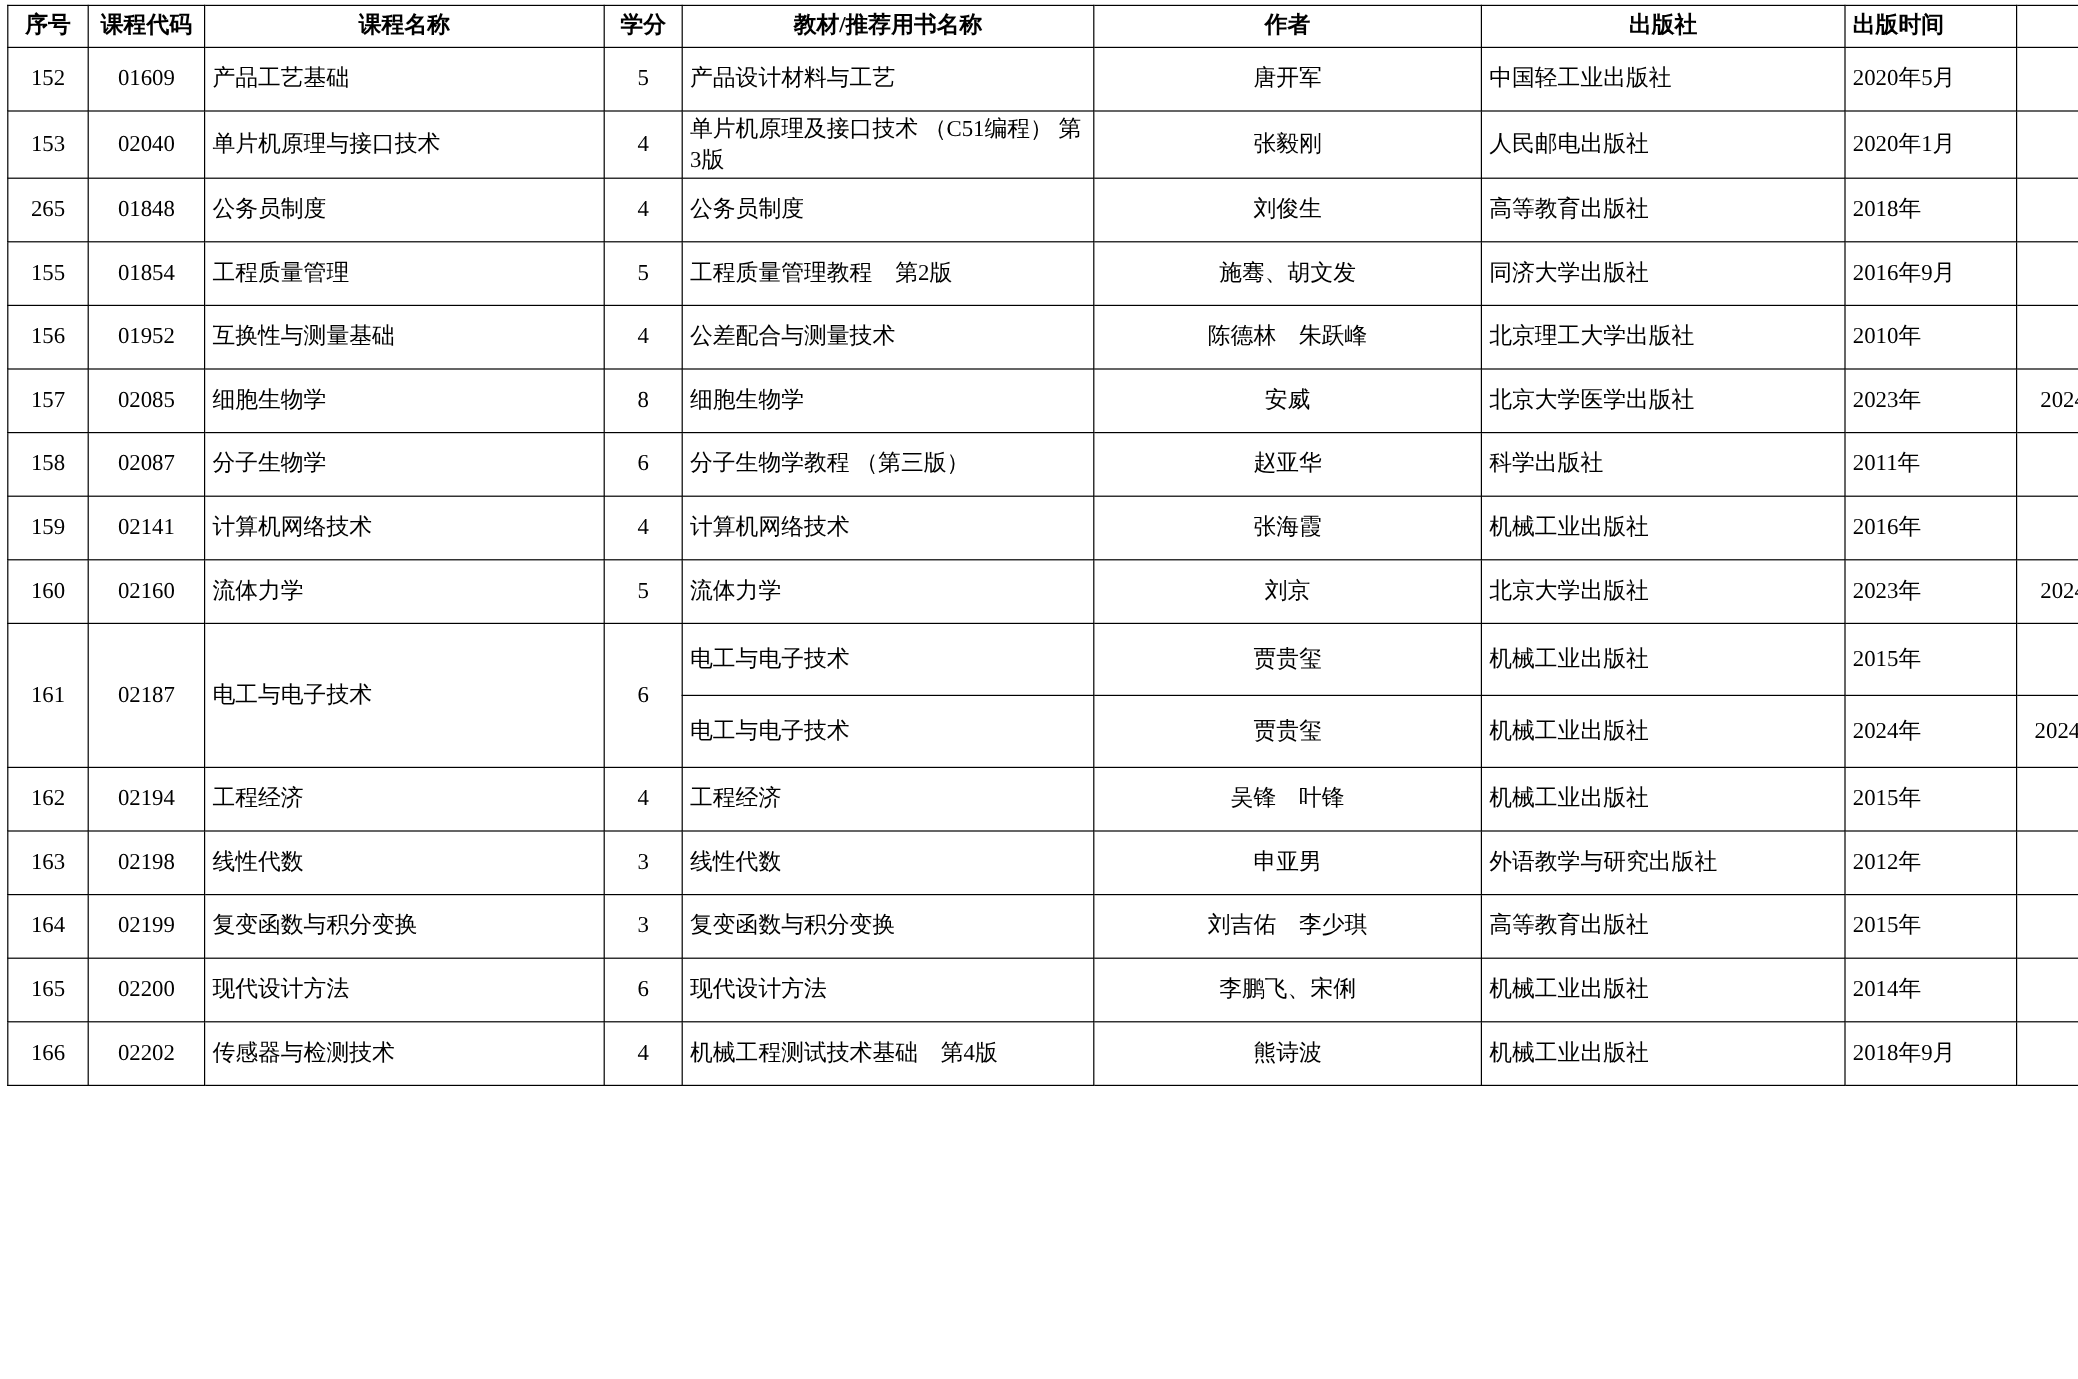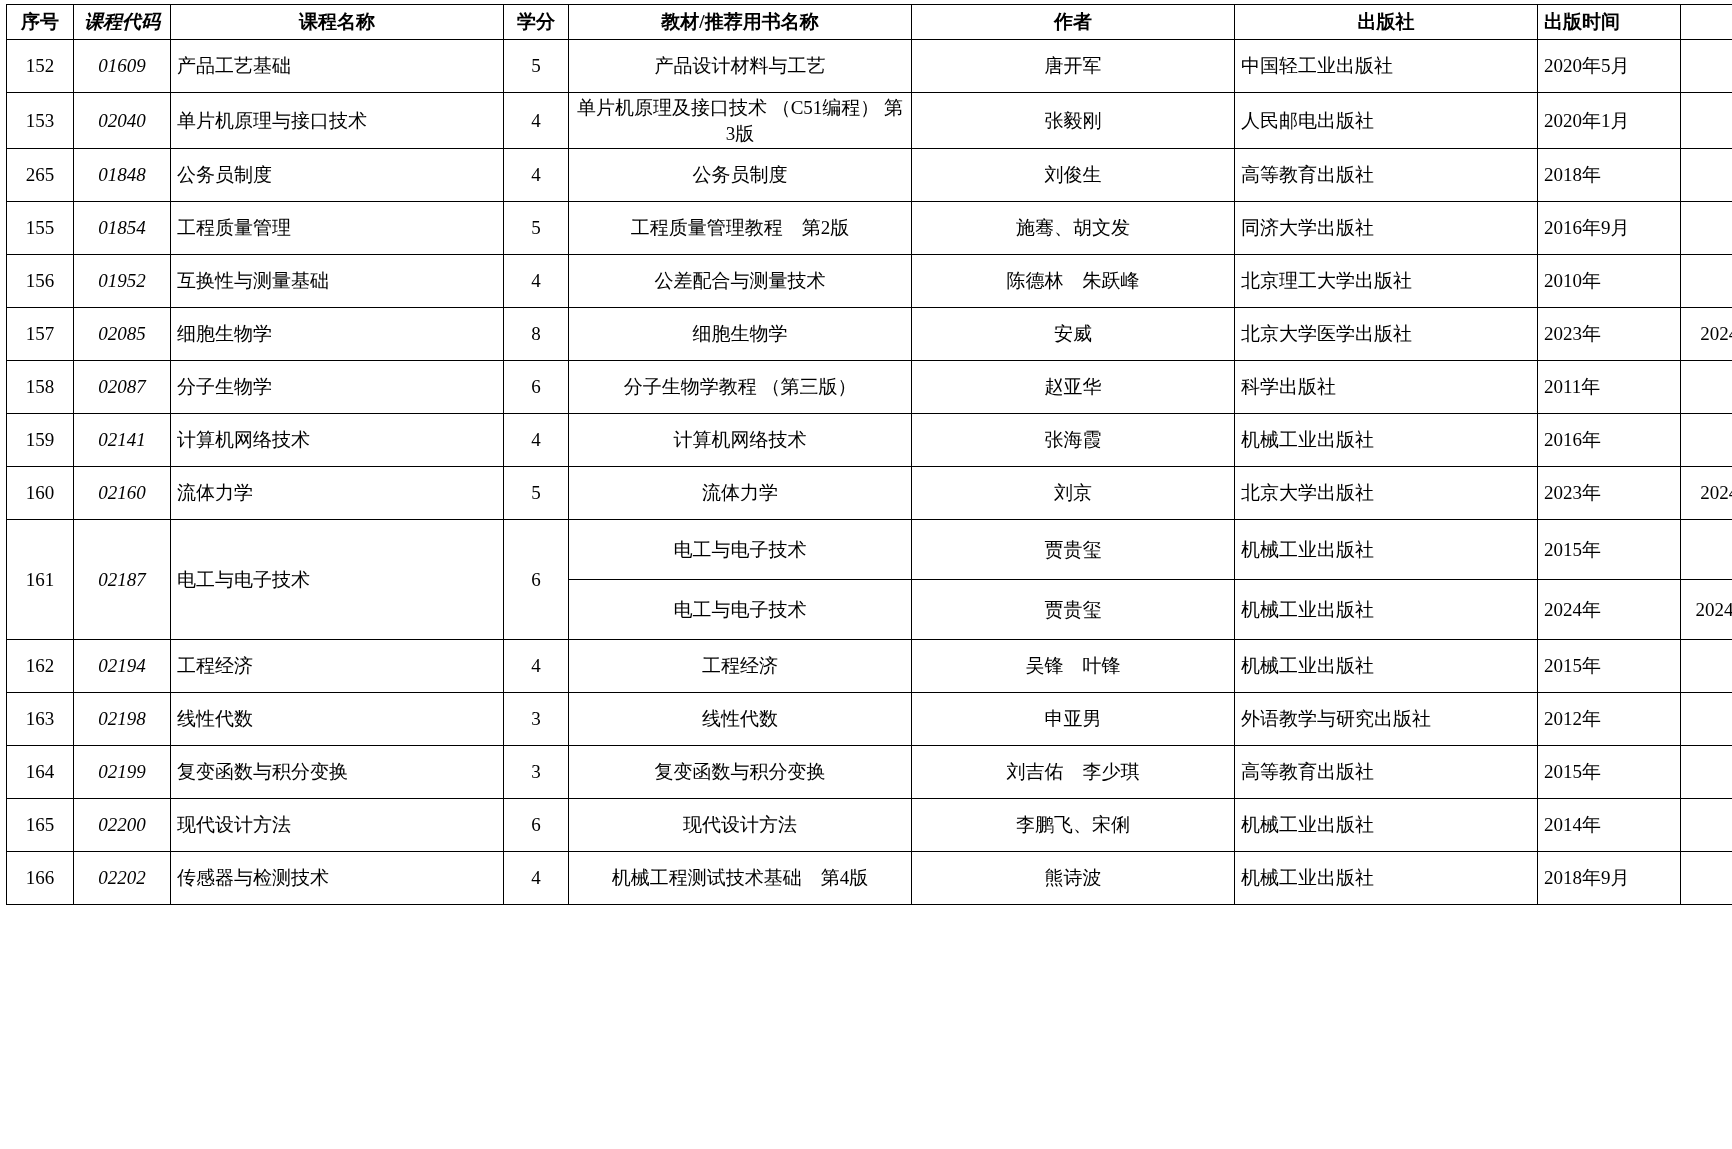--- a/index.html
+++ b/index.html
@@ -34,24 +34,24 @@
     overflow-wrap: break-word;
   }
   thead th {
     font-weight: bold;
     text-align: center;
     height: 30px;
     padding: 2px 2px;
     font-size: 19px;
   }
   .c-seq   { width: 54px;  text-align: center; }
-  .c-code  { width: 84px;  text-align: center; font-style: italic; }
+  .c-code  { width: 84px;  text-align: center; }
   .c-name  { width: 320px; text-align: left; padding-left: 10px; }
   .c-credit{ width: 52px;  text-align: center; }
-  .c-book  { width: 330px; text-align: center; padding-left: 10px; }
+  .c-book  { width: 330px; text-align: left; padding-left: 10px; }
   .c-author{ width: 310px; text-align: center; padding-left: 10px; }
   .c-press { width: 290px; text-align: left; padding-left: 10px; }
   .c-date  { width: 130px; text-align: left; }
   .c-note  { width: 150px; text-align: center; }
   tbody tr { height: 53px; }
   .sub-row { height: 60px; }
 </style>
 </head>
 <body>
 

